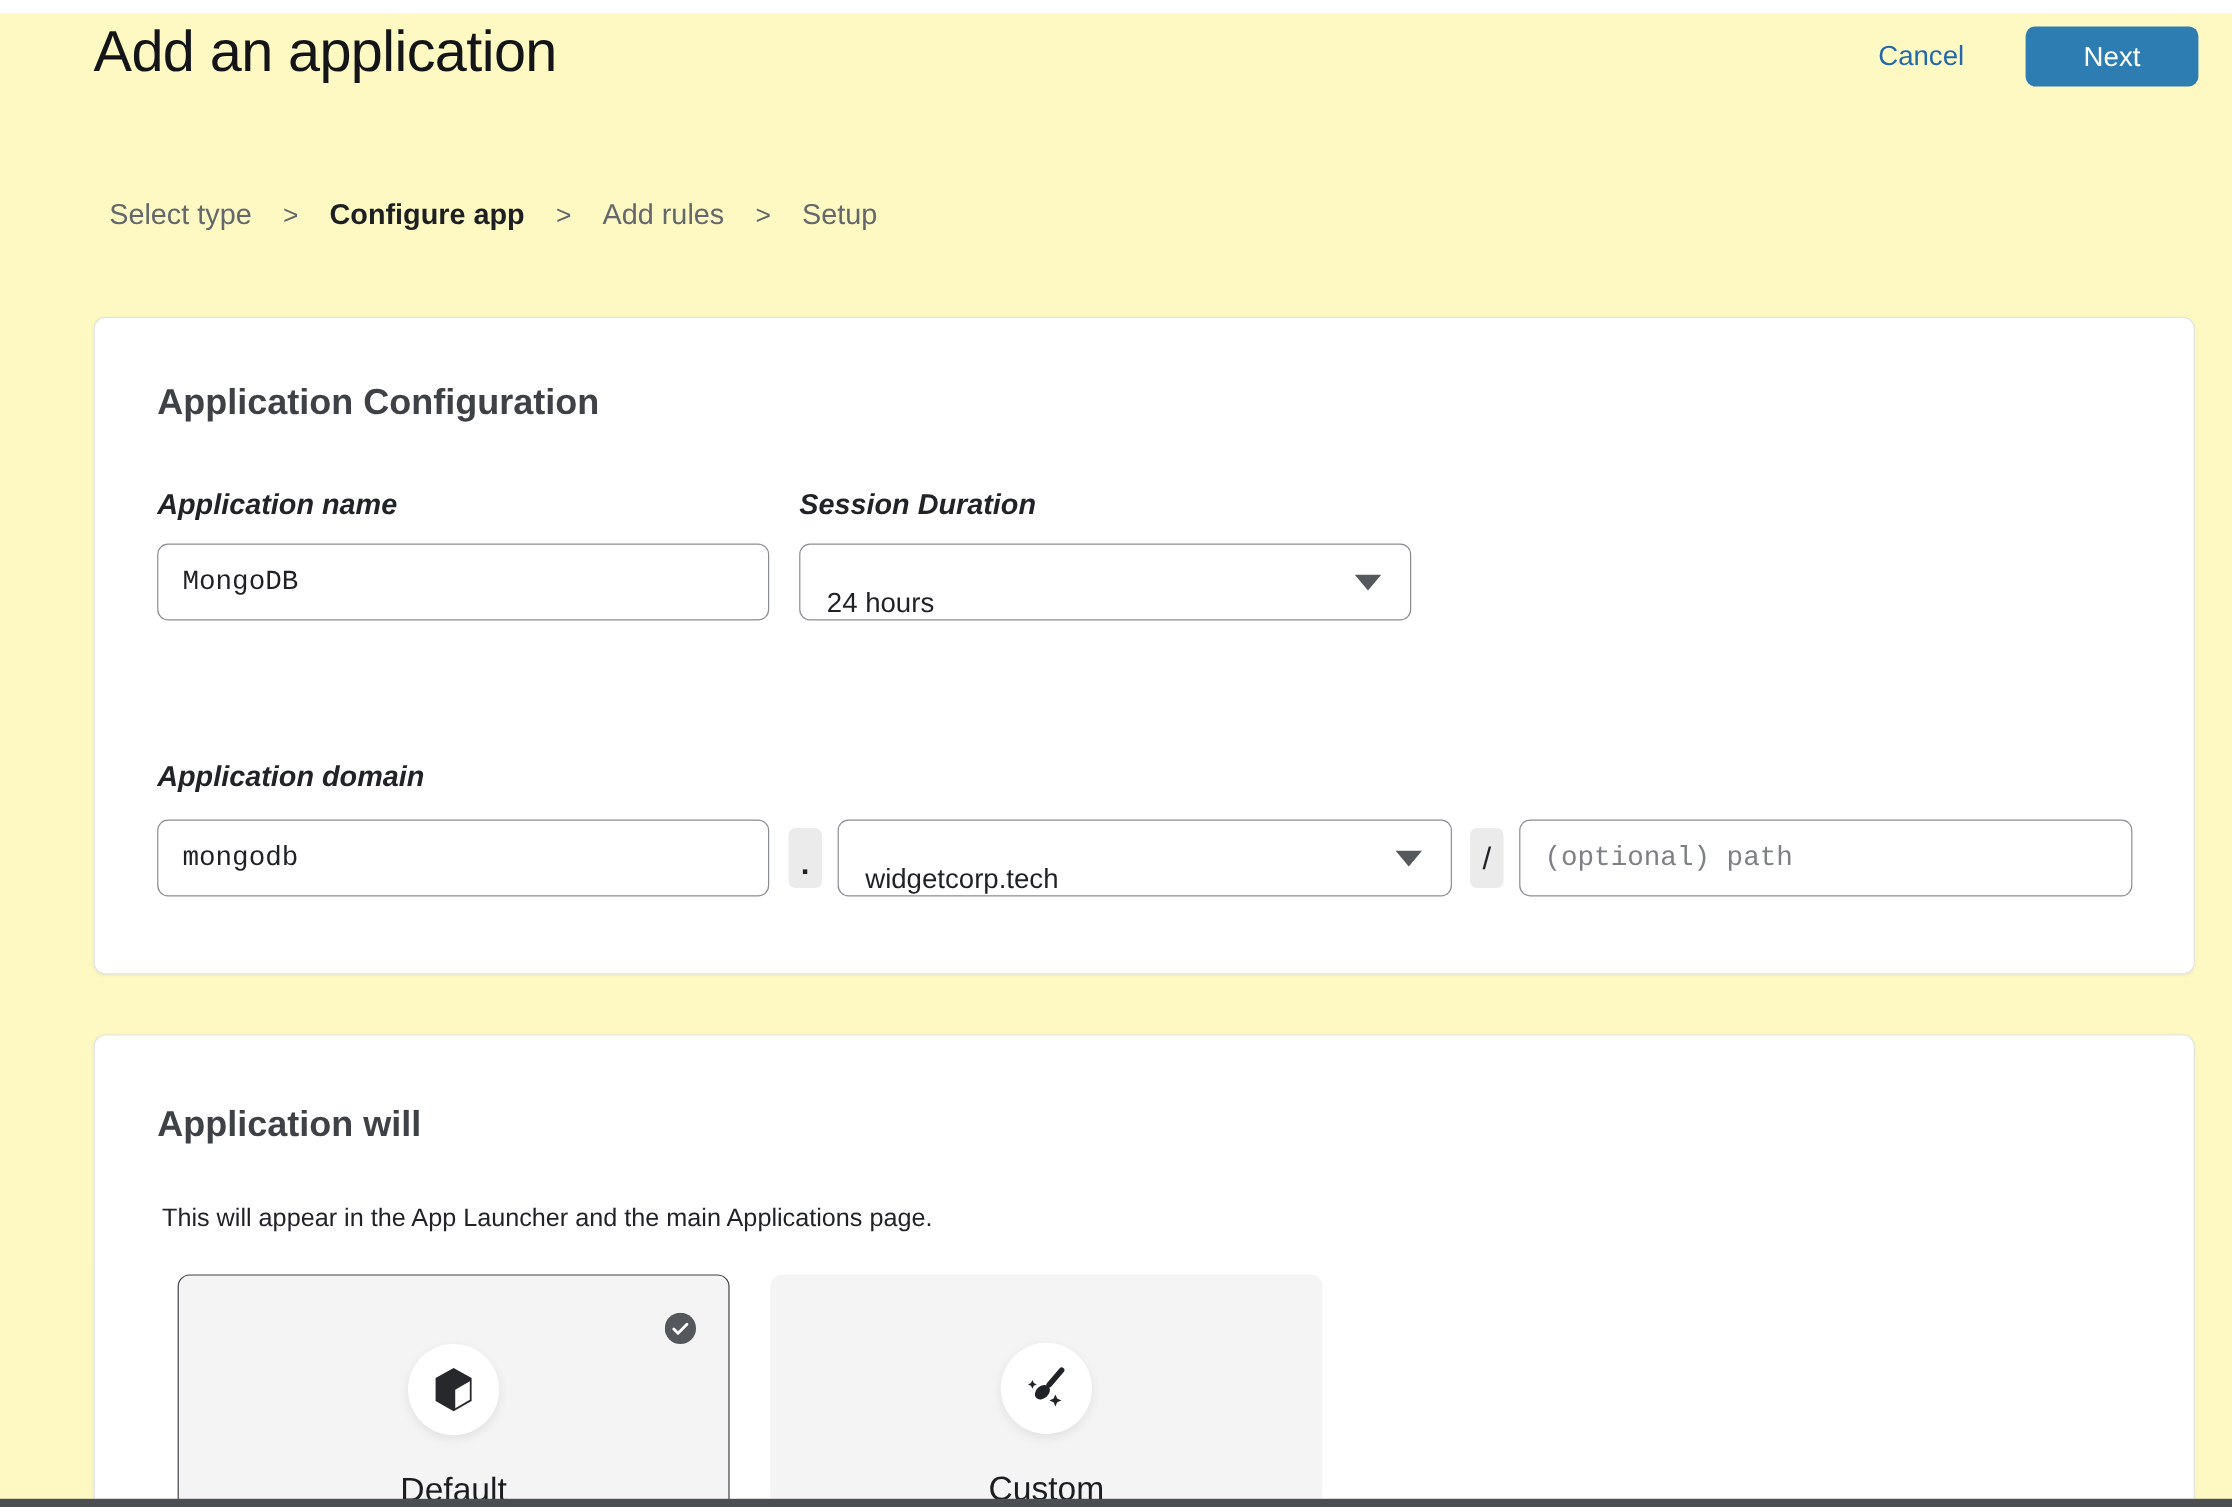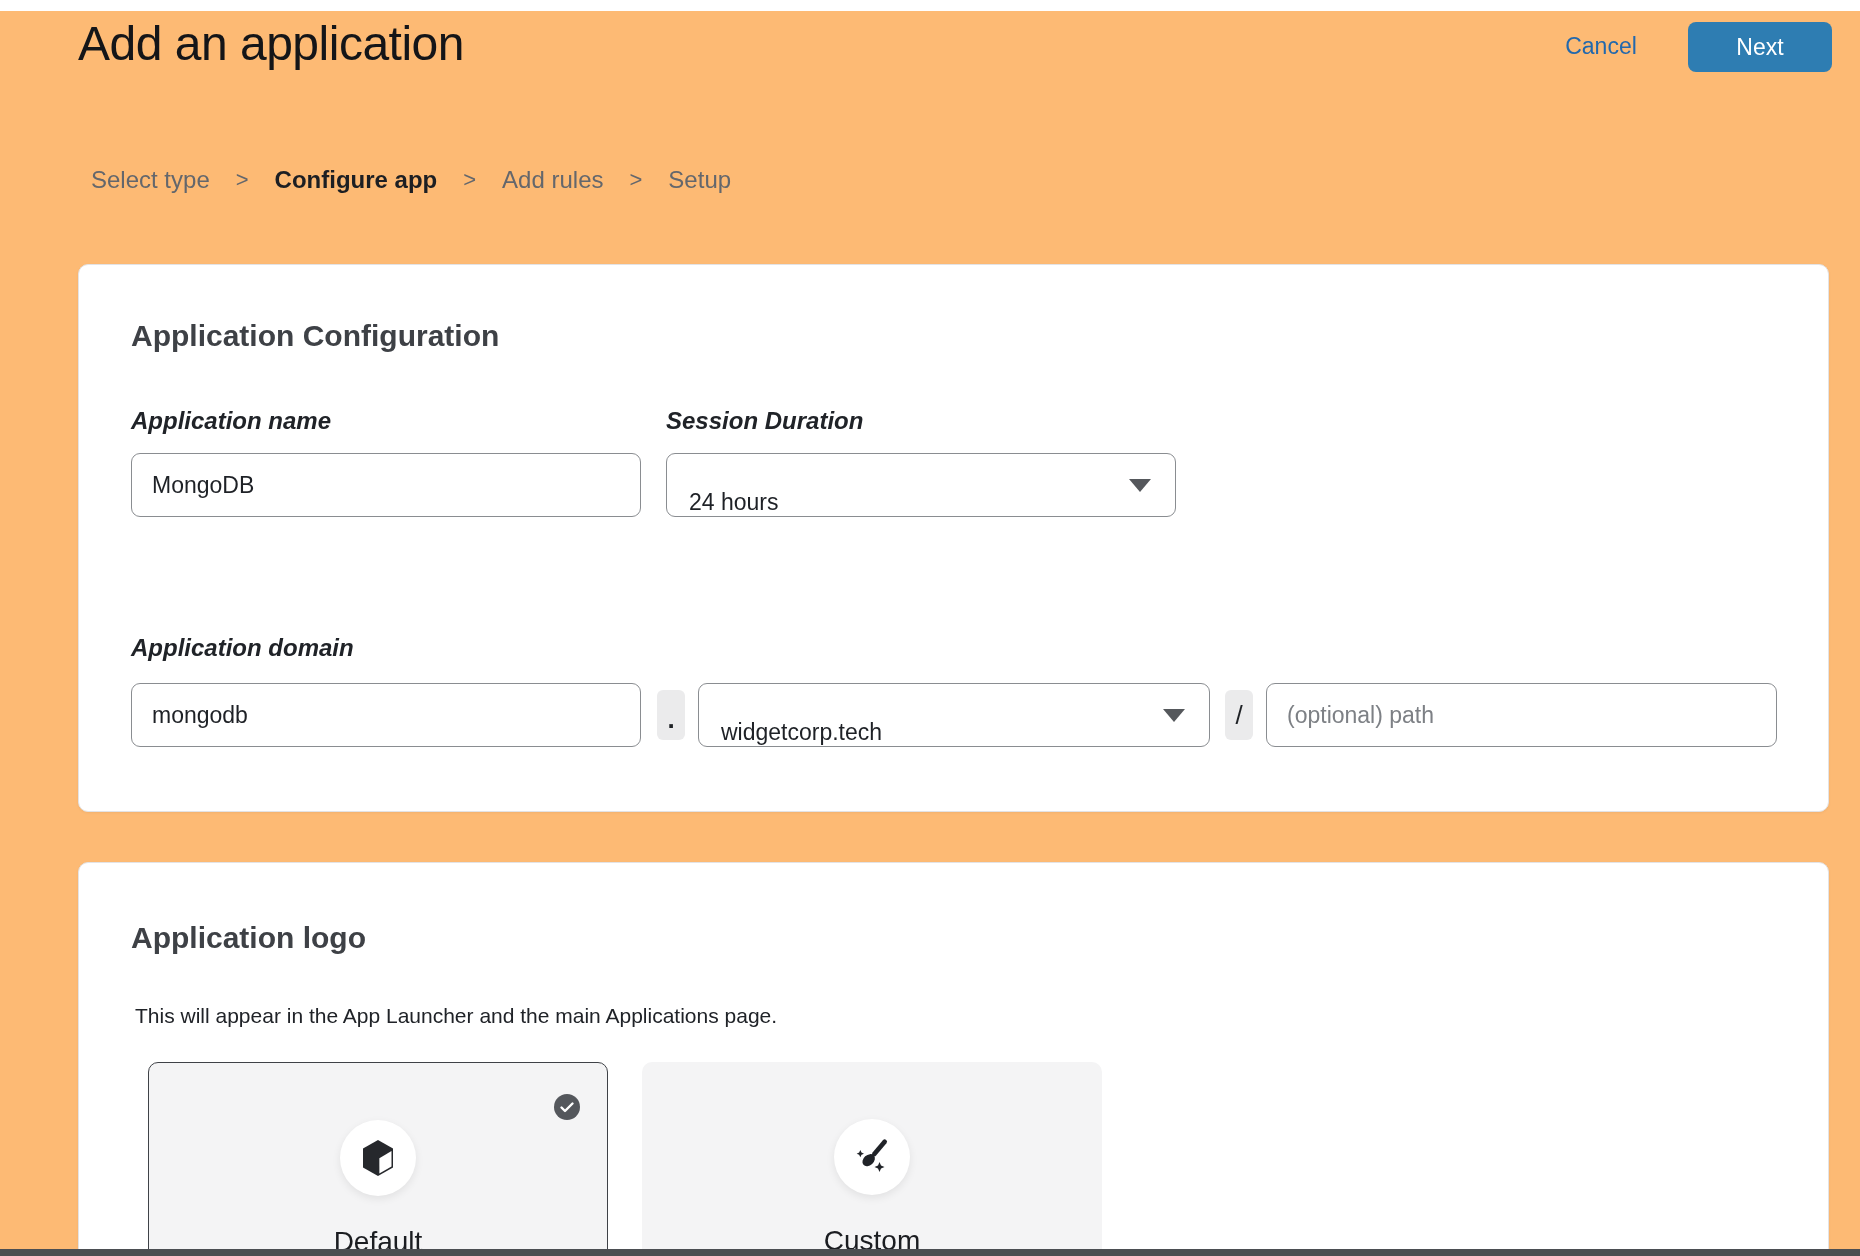--- a/index.html
+++ b/index.html
@@ -1,19 +1,19 @@
 <!DOCTYPE html>
 <html><head>
 <meta charset="utf-8">
 <style>
   * { margin:0; padding:0; box-sizing:border-box; }
   html,body { background:#e9e9ea; }
   .canvas {
     position:relative; width:1860px; height:1256px;
-    background:#fdba74; overflow:hidden;
+    background:#fef9c3; overflow:hidden;
     font-family:"Liberation Sans","DejaVu Sans",sans-serif;
     color:#1f2226;
   }
   .top-strip { position:absolute; left:0; top:0; width:1860px; height:11px; background:#ffffff; }
 
   
   .page-title {
     position:absolute; left:78px; top:16px;
     font-size:48px; font-weight:400; letter-spacing:-0.5px; color:#141518;
   }
@@ -52,21 +52,21 @@
   }
   .field-label {
     position:absolute;
     font-size:24px; font-weight:700; color:#202328;font-style:italic;
   }
   .text-input, .select-box {
     position:absolute; height:64px;
     background:#ffffff; border:1px solid #8a8d91; border-radius:9px;
     font-size:23px; color:#1e2126; font-family:inherit;
   }
-  .text-input { padding:0 20px; }
+  .text-input { padding:0 20px;font-family:Liberation Mono, monospace; }
   .text-input::placeholder { color:#7d8085; opacity:1; }
   .select-box { display:flex; align-items:flex-end; padding-left:22px; cursor:pointer; }
   .caret {
     position:absolute; right:24px; top:50%; margin-top:-6px;
     width:0; height:0;
     border-left:11px solid transparent; border-right:11px solid transparent;
     border-top:13px solid #55585c;
   }
   .sep-chip {
     position:absolute; width:28px; height:50px;
@@ -160,21 +160,21 @@
     <span class="sep-chip dot chip-dot">.</span>
     <div class="select-box select-domain">
       <span>widgetcorp.tech</span>
       <span class="caret"></span>
     </div>
     <span class="sep-chip slash chip-slash">/</span>
     <input class="text-input input-path" type="text" placeholder="(optional) path" style="">
   </section>
 
   <section class="card card-logo">
-    <h2 class="card-heading">Application logo</h2>
+    <h2 class="card-heading">Application will</h2>
     <p class="logo-description">This will appear in the App Launcher and the main Applications page.</p>
 
     <div class="logo-options">
 
       <div class="logo-option selected">
         <span class="badge">
           <svg viewBox="0 0 26 26" width="26" height="26">
             <circle cx="13" cy="13" r="13" fill="#54575c"></circle>
             <path d="M7.5 13.5 L11 17 L18.5 9.5" stroke="#ffffff" stroke-width="2.4" fill="none" stroke-linecap="round" stroke-linejoin="round"></path>
           </svg>

